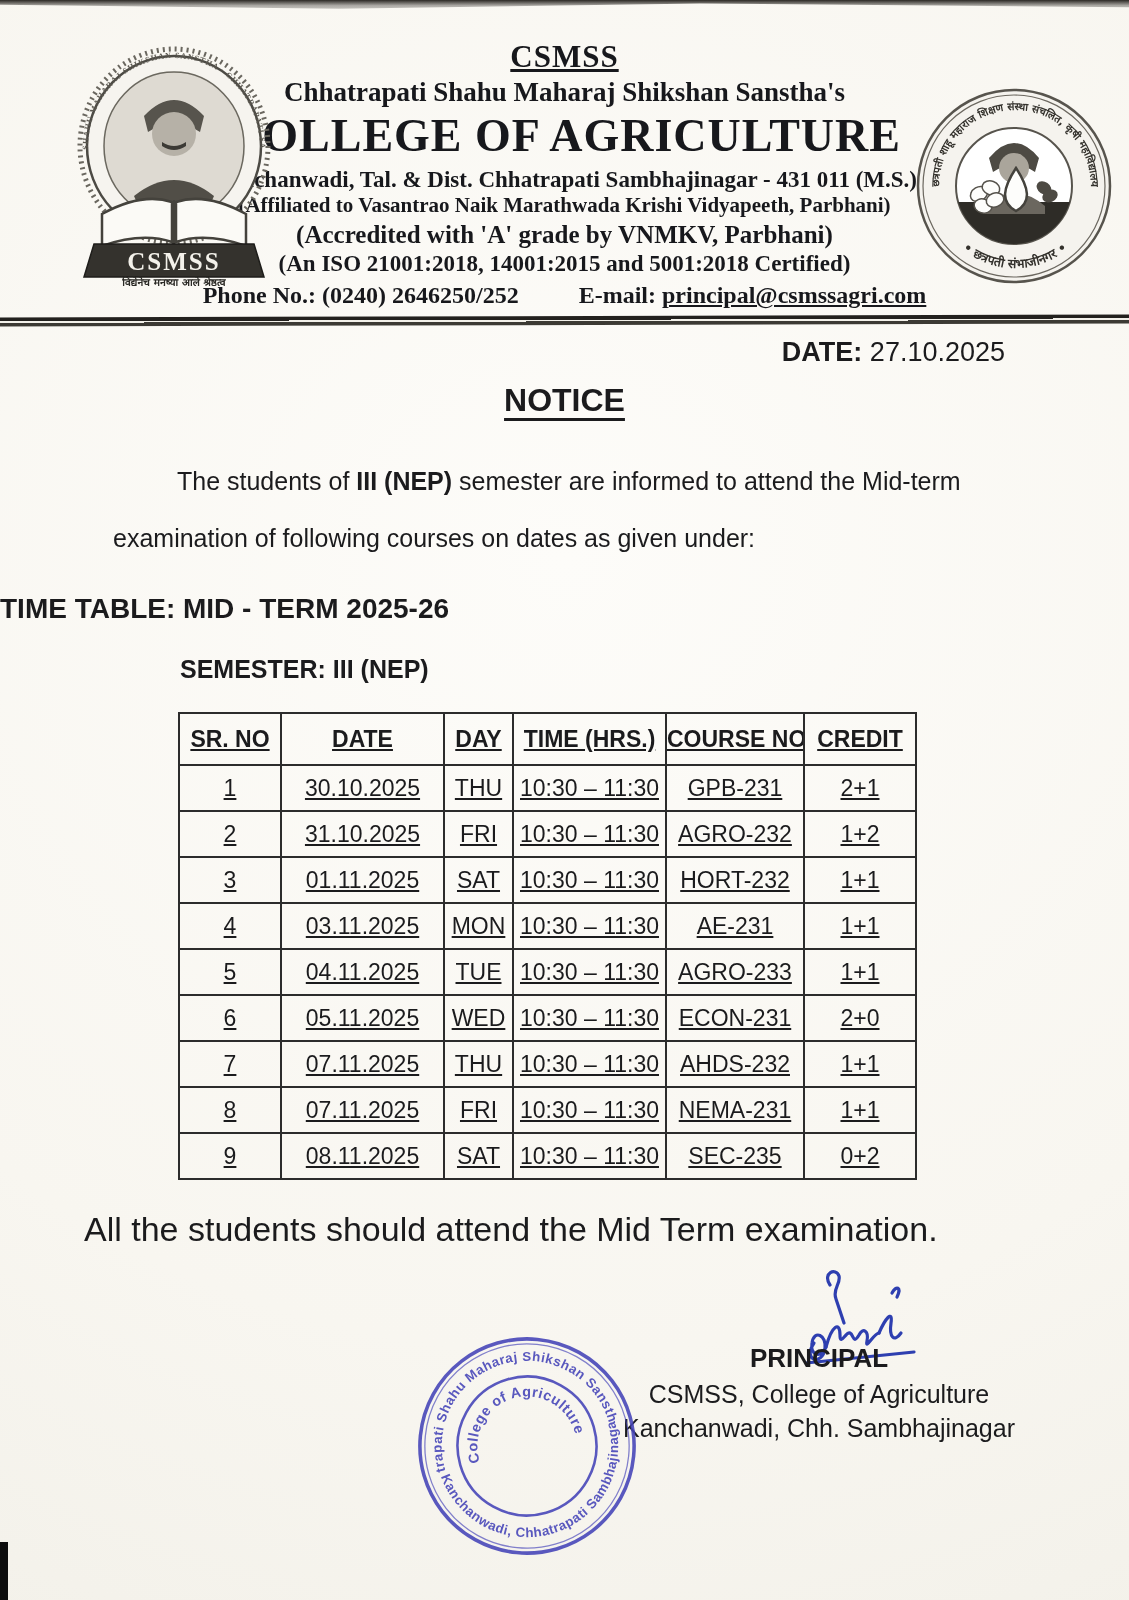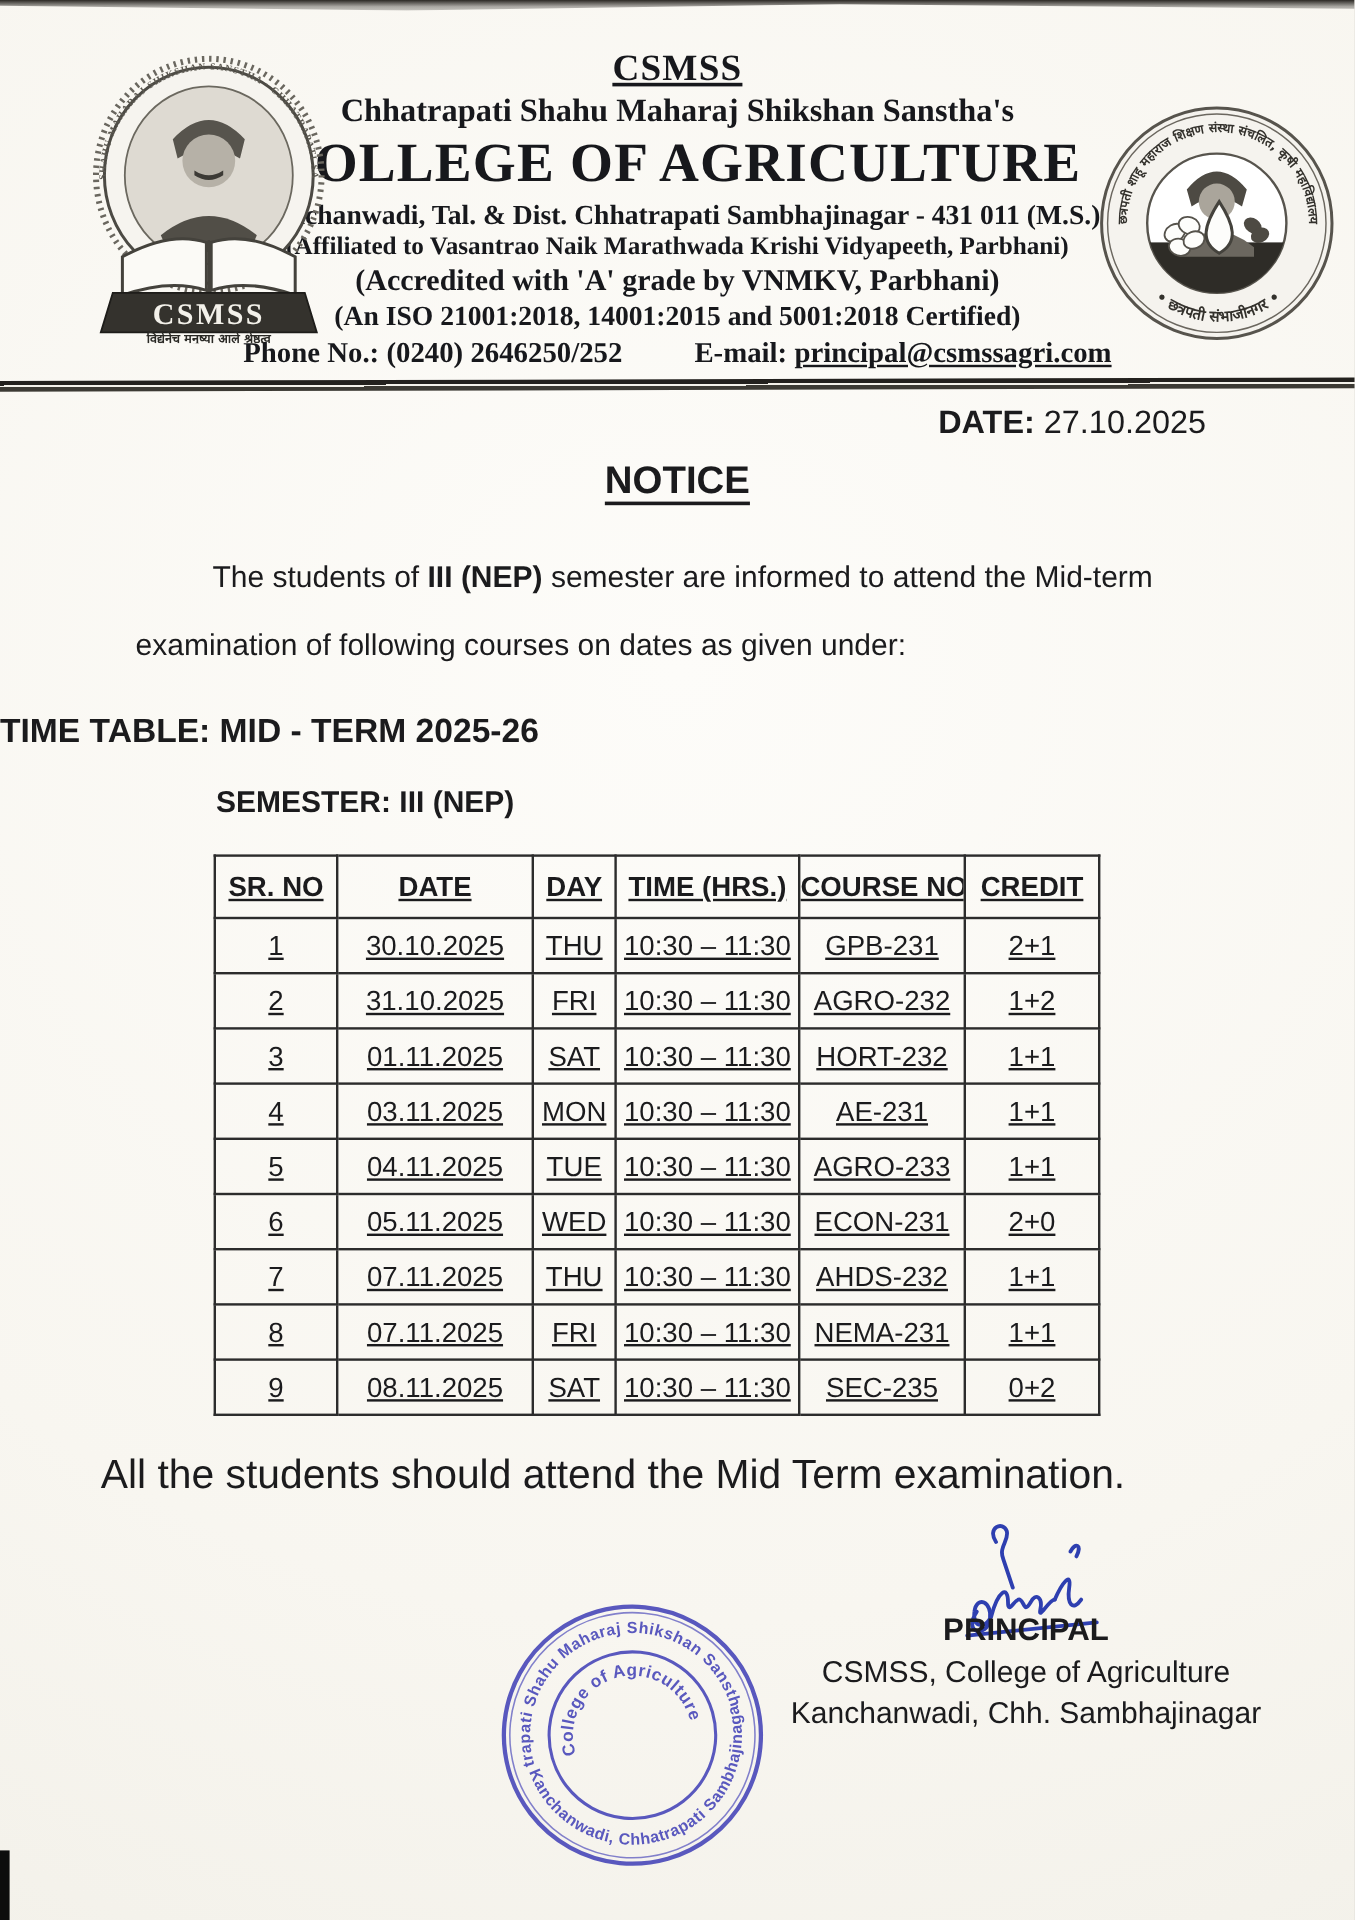--- a/index.html
+++ b/index.html
@@ -47,21 +47,21 @@
   table.tt{border-collapse:collapse;margin:28px 0 0 178px;width:737px;table-layout:fixed;text-decoration:underline;}
   table.tt th,table.tt td{border:2px solid #2c2c2c;text-align:center;padding:0;
     font-size:23px;overflow:hidden;white-space:nowrap;}
   table.tt th{height:50px;font-weight:bold;}
   table.tt td{height:44px;font-weight:normal;}
 
   .closing{margin:30px 0 0 84px;font-size:34px;}
 
   .sign-area{position:relative;height:350px;margin-top:8px;}
   .signature{position:absolute;left:792px;top:6px;width:135px;height:110px;}
-  .principal-block{position:absolute;left:640px;top:84px;width:430px;text-align:center;font-size:25px;line-height:34px;}
+  .principal-block{position:absolute;left:604px;top:84px;width:430px;text-align:center;font-size:25px;line-height:34px;}
   .principal-role{font-weight:bold;font-size:26px;margin-bottom:2px;}
   .stamp{position:absolute;left:408px;top:70px;width:238px;height:238px;opacity:.88;}
 </style>
 </head>
 <body>
 
 <div class="page">
   <div class="scan-top-shadow"></div>
   <div class="scan-left-strip"></div>
 

